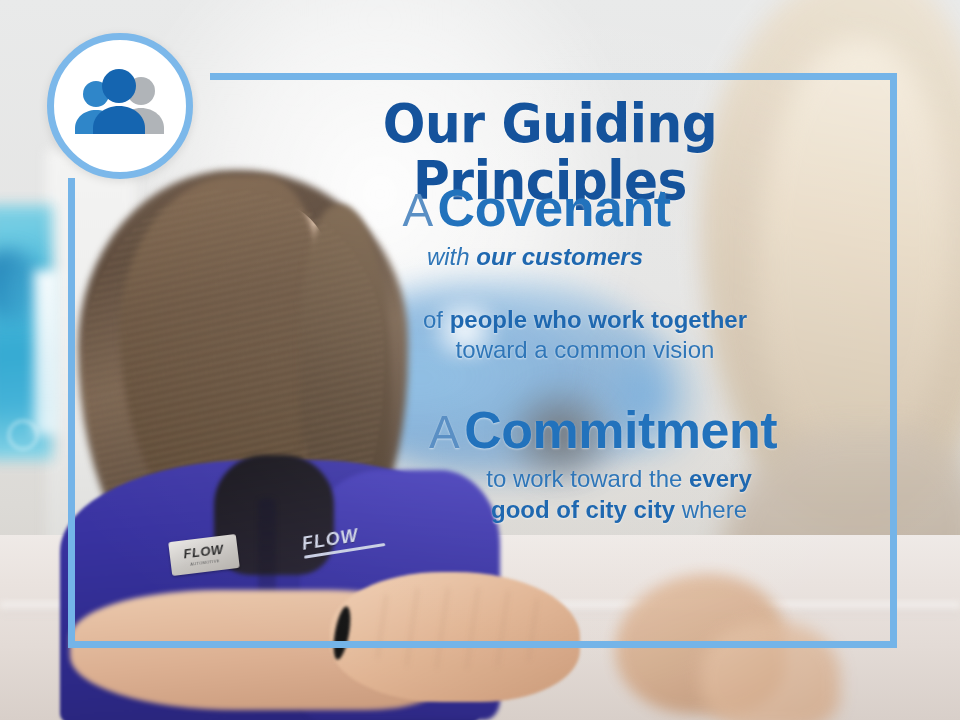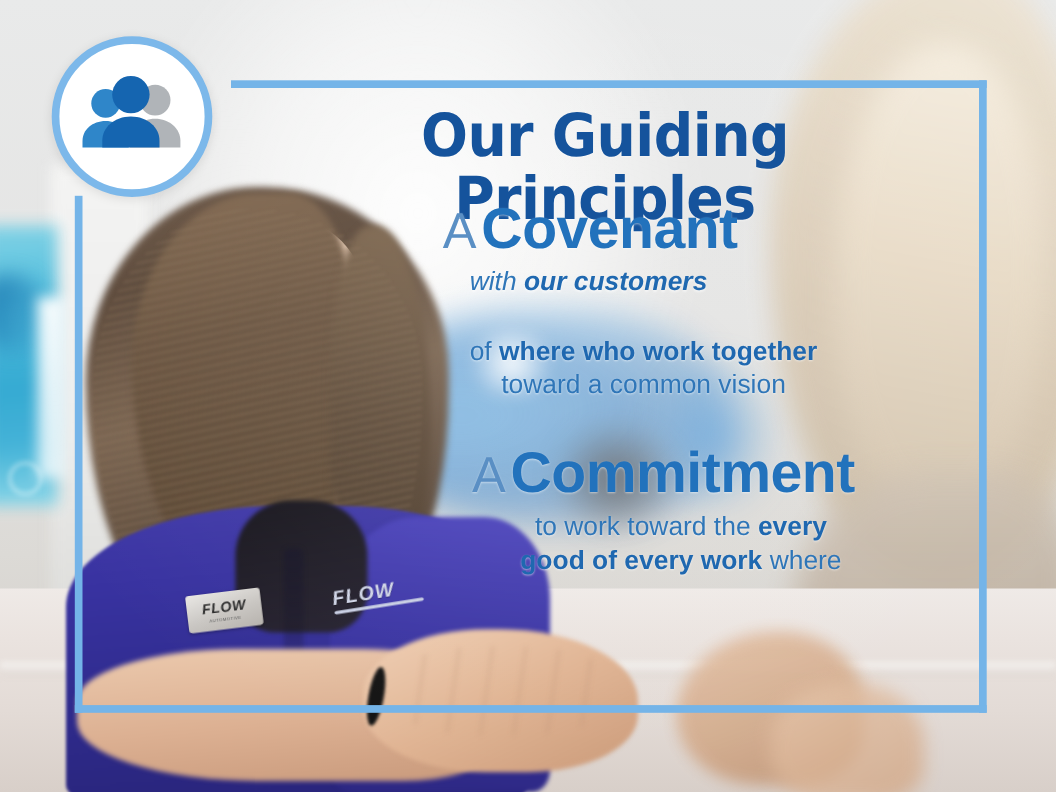--- a/index.html
+++ b/index.html
@@ -639,30 +639,30 @@
         <span class="article">A</span>
         <span class="word">Covenant</span>
       </div>
       <div class="p-sub">
         <div><span>with </span><b>our customers</b></div>
       </div>
     </div>
 
     <div class="principle p2">
       <div class="p-sub">
-        <div><span>of </span><b>where who work together</b></div>
+        <div><span>of </span><b>people who work together</b></div>
         <div><span>toward a common vision</span></div>
       </div>
     </div>
 
     <div class="principle p3">
       <div class="p-head">
         <span class="article">A</span>
         <span class="word">Commitment</span>
       </div>
       <div class="p-sub">
         <div><span>to work toward the </span><b>every</b></div>
-        <div><b>good of every work</b><span> where</span></div>
+        <div><b>good of city city</b><span> where</span></div>
       </div>
     </div>
 
   </div>
 </div>
 
 </body></html>

